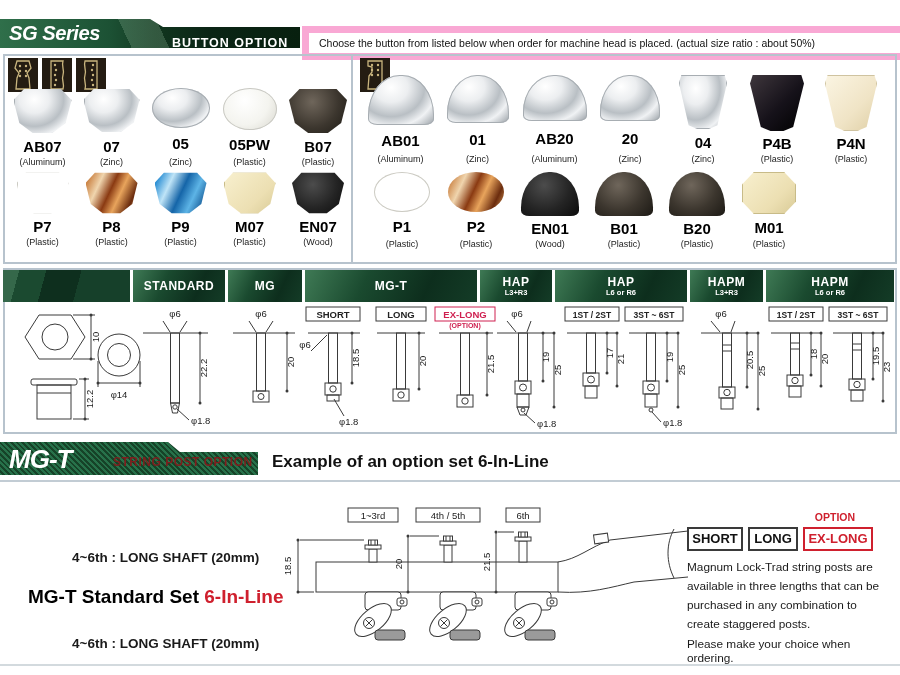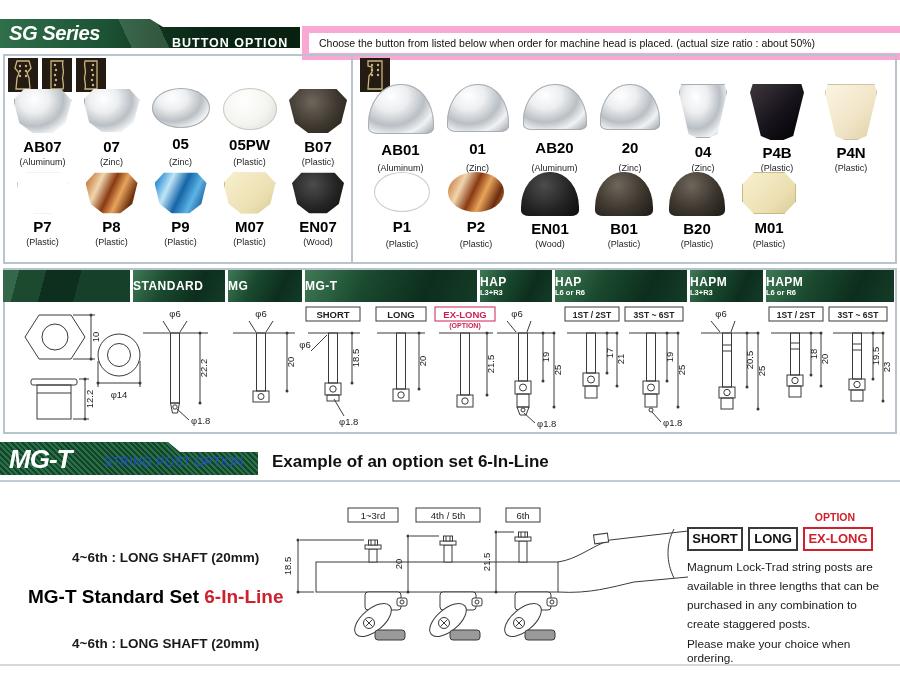--- a/index.html
+++ b/index.html
@@ -42,33 +42,33 @@
   .finish-blue-swirl{background:linear-gradient(115deg,#2b8fd4 8%,#bfe4f7 28%,#1565a8 50%,#5db4e6 70%,#0d4f8c 92%);}
   .finish-ivory{background:linear-gradient(135deg,#f8f0cf,#ecdfb2 65%,#d8ca96 100%);box-shadow:inset 0 0 0 1px #c8bb88;}
   .finish-ebony{background:radial-gradient(circle at 40% 30%,#4c4c4c,#242424 55%,#0b0b0b 100%);}
   .finish-dark-bronze{background:radial-gradient(circle at 40% 30%,#6f665b,#3c362e 55%,#1c1914 100%);}
   .finish-black{background:linear-gradient(135deg,#3f373d 0,#16121a 55%,#000 100%);}
   .finish-cream{background:linear-gradient(135deg,#fbf5e3,#f0e4c6 60%,#dfcfa6 100%);box-shadow:inset 0 0 0 1px #cfc3a0;}
 
   
   #spec-box{left:3px;top:268px;width:890px;height:162px;border:2px solid #b7c3cd;}
   .spec-head{position:absolute;top:270px;height:32px;color:#fff;display:flex;flex-direction:column;
-    align-items:flex-start;justify-content:center;text-align:center;
+    align-items:center;justify-content:center;text-align:center;
     background:linear-gradient(115deg,#3f7a55 0%,#1a4a2f 35%,#0d2e1d 70%,#143c27 100%);}
   .spec-head .t1{font-size:12px;font-weight:bold;letter-spacing:.5px;line-height:12px;}
   .spec-head .t2{font-size:7.5px;font-weight:bold;line-height:9px;}
   #spec-head-empty{background:linear-gradient(105deg,#35684a 0 12%,#1b4a30 12% 32%,#0e2f1e 32% 58%,#16402a 58% 100%);}
   svg text{font-family:"Liberation Sans",sans-serif;}
 
   
   #mgt-banner{left:0;top:442px;width:258px;height:33px;
     background:repeating-linear-gradient(45deg,#27714a 0 2px,#164328 2px 4px);
     clip-path:polygon(0 0,168px 0,180px 10px,258px 10px,258px 33px,0 33px);}
   #mgt-title{left:9px;top:444px;font-size:26px;font-weight:bold;font-style:italic;color:#fff;letter-spacing:-1px;}
-  #mgt-sub{left:104px;top:455px;font-size:12px;font-weight:normal;color:#1d4ed8;letter-spacing:.5px;}
+  #mgt-sub{left:113px;top:455px;font-size:12px;font-weight:bold;color:#7f1d1d;letter-spacing:.5px;}
   #example-heading{left:272px;top:452px;font-size:17px;font-weight:bold;color:#111;}
   #heading-rule{left:0;top:480px;width:900px;height:2px;background:#c2ccd4;}
   #bottom-rule{left:0;top:664px;width:900px;height:2px;background:#d3dade;}
 
   .set-title{font-size:19px;font-weight:bold;color:#000;}
   .set-title .hl{color:#cf202e;}
   .set-line{font-size:13.5px;font-weight:bold;color:#1a1a1a;line-height:22px;}
   #legend-option{left:800px;top:511px;width:70px;text-align:center;font-size:10.5px;font-weight:bold;color:#cf202e;}
   .len-box{position:absolute;top:527px;height:20px;border:2px solid #3a3a3a;background:#fff;
     font-size:13px;font-weight:bold;color:#111;text-align:center;line-height:20px;}
@@ -178,21 +178,21 @@
       <div class="code">M07</div>
       <div class="mat">(Plastic)</div>
     </div>
     <div class="btn-cell" style="width:68px">
       <div class="cap shape-keystone finish-ebony" style="width:52px;height:42px"></div>
       <div class="code">EN07</div>
       <div class="mat">(Wood)</div>
     </div>
   </div>
 
-  <div class="abs btn-row" style="left:362px;top:84px;width:532px">
+  <div class="abs btn-row" style="left:362px;top:75px;width:532px">
     <div class="btn-cell" style="width:77px">
       <div class="cap shape-halfmoon finish-chrome" style="width:66px;height:50px"></div>
       <div class="code">AB01</div>
       <div class="mat">(Aluminum)</div>
     </div>
     <div class="btn-cell" style="width:77px">
       <div class="cap shape-halfmoon finish-chrome" style="width:62px;height:48px"></div>
       <div class="code">01</div>
       <div class="mat">(Zinc)</div>
     </div>

